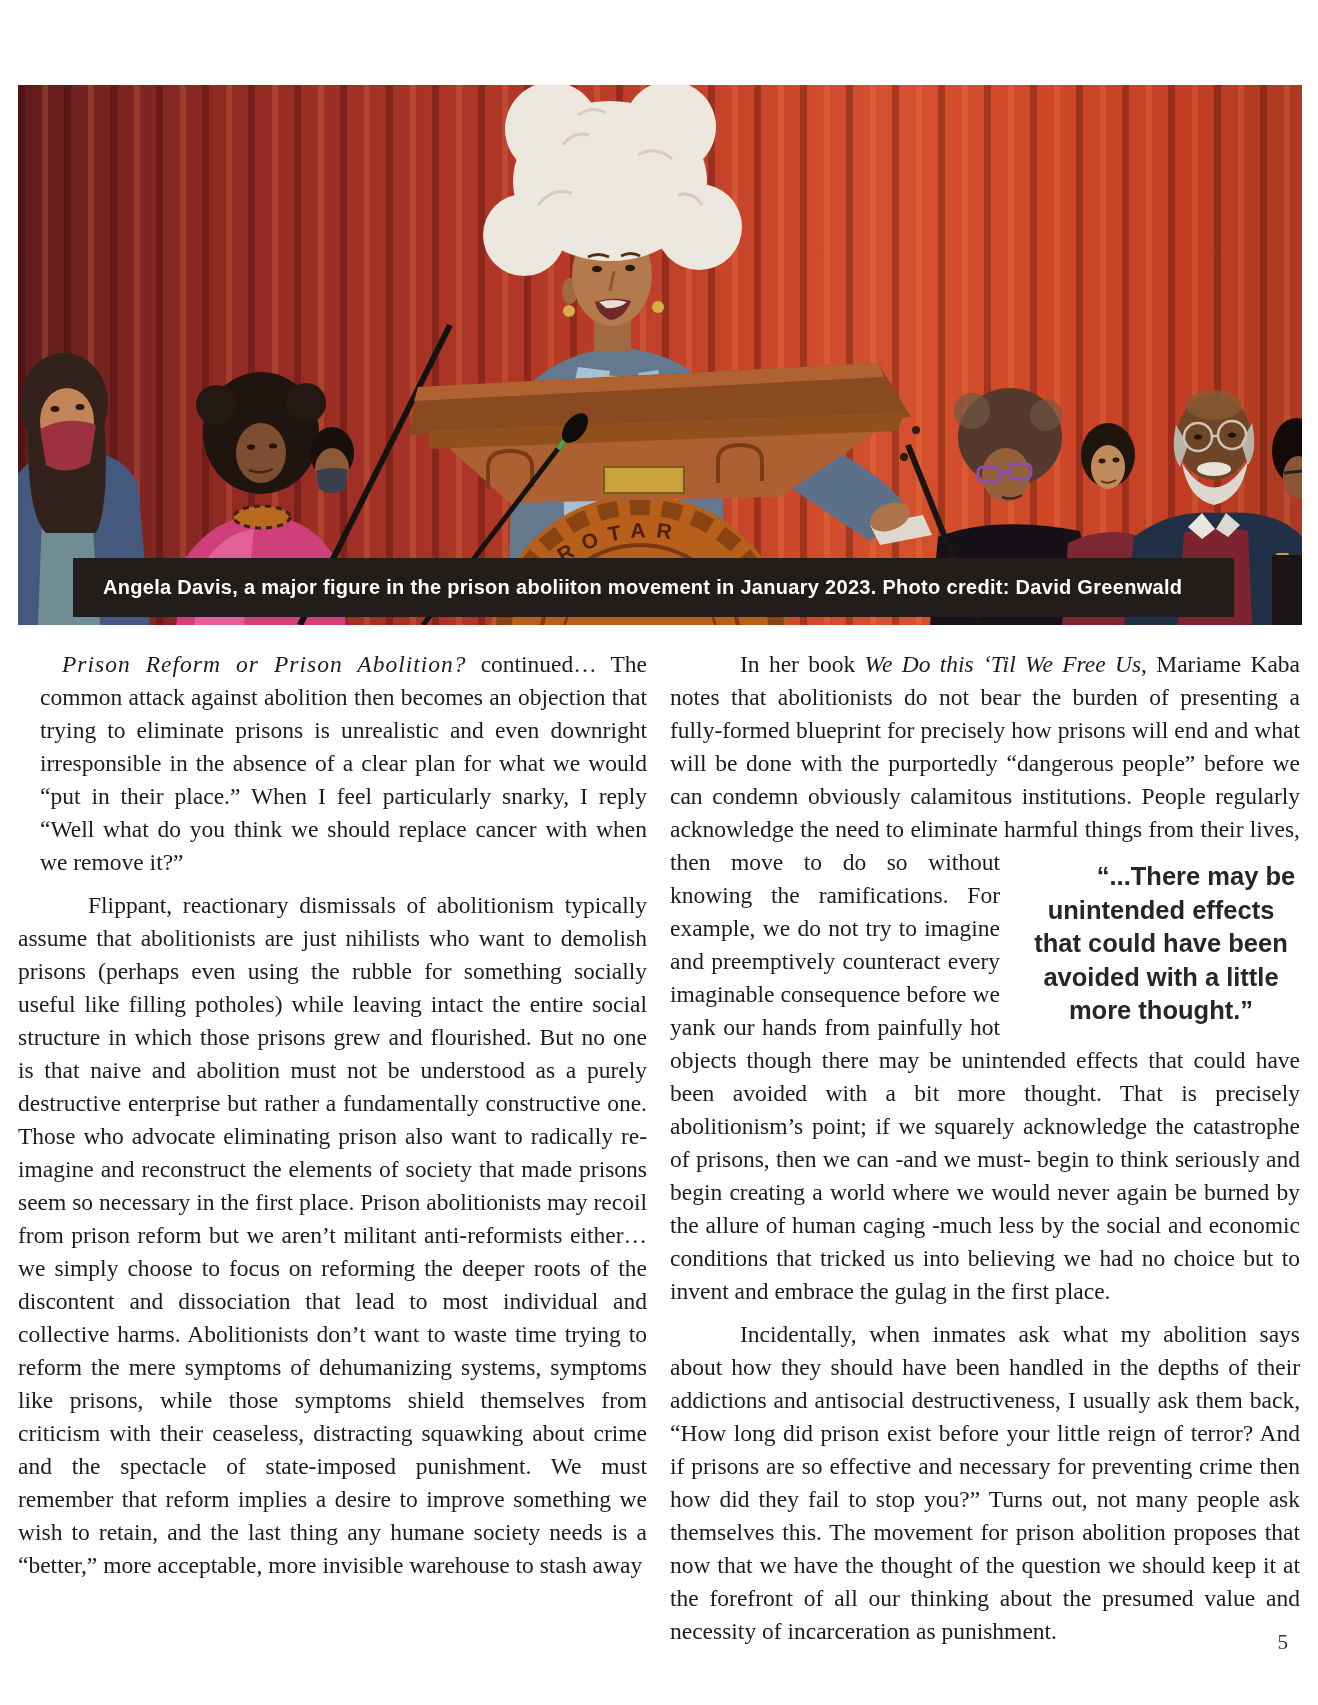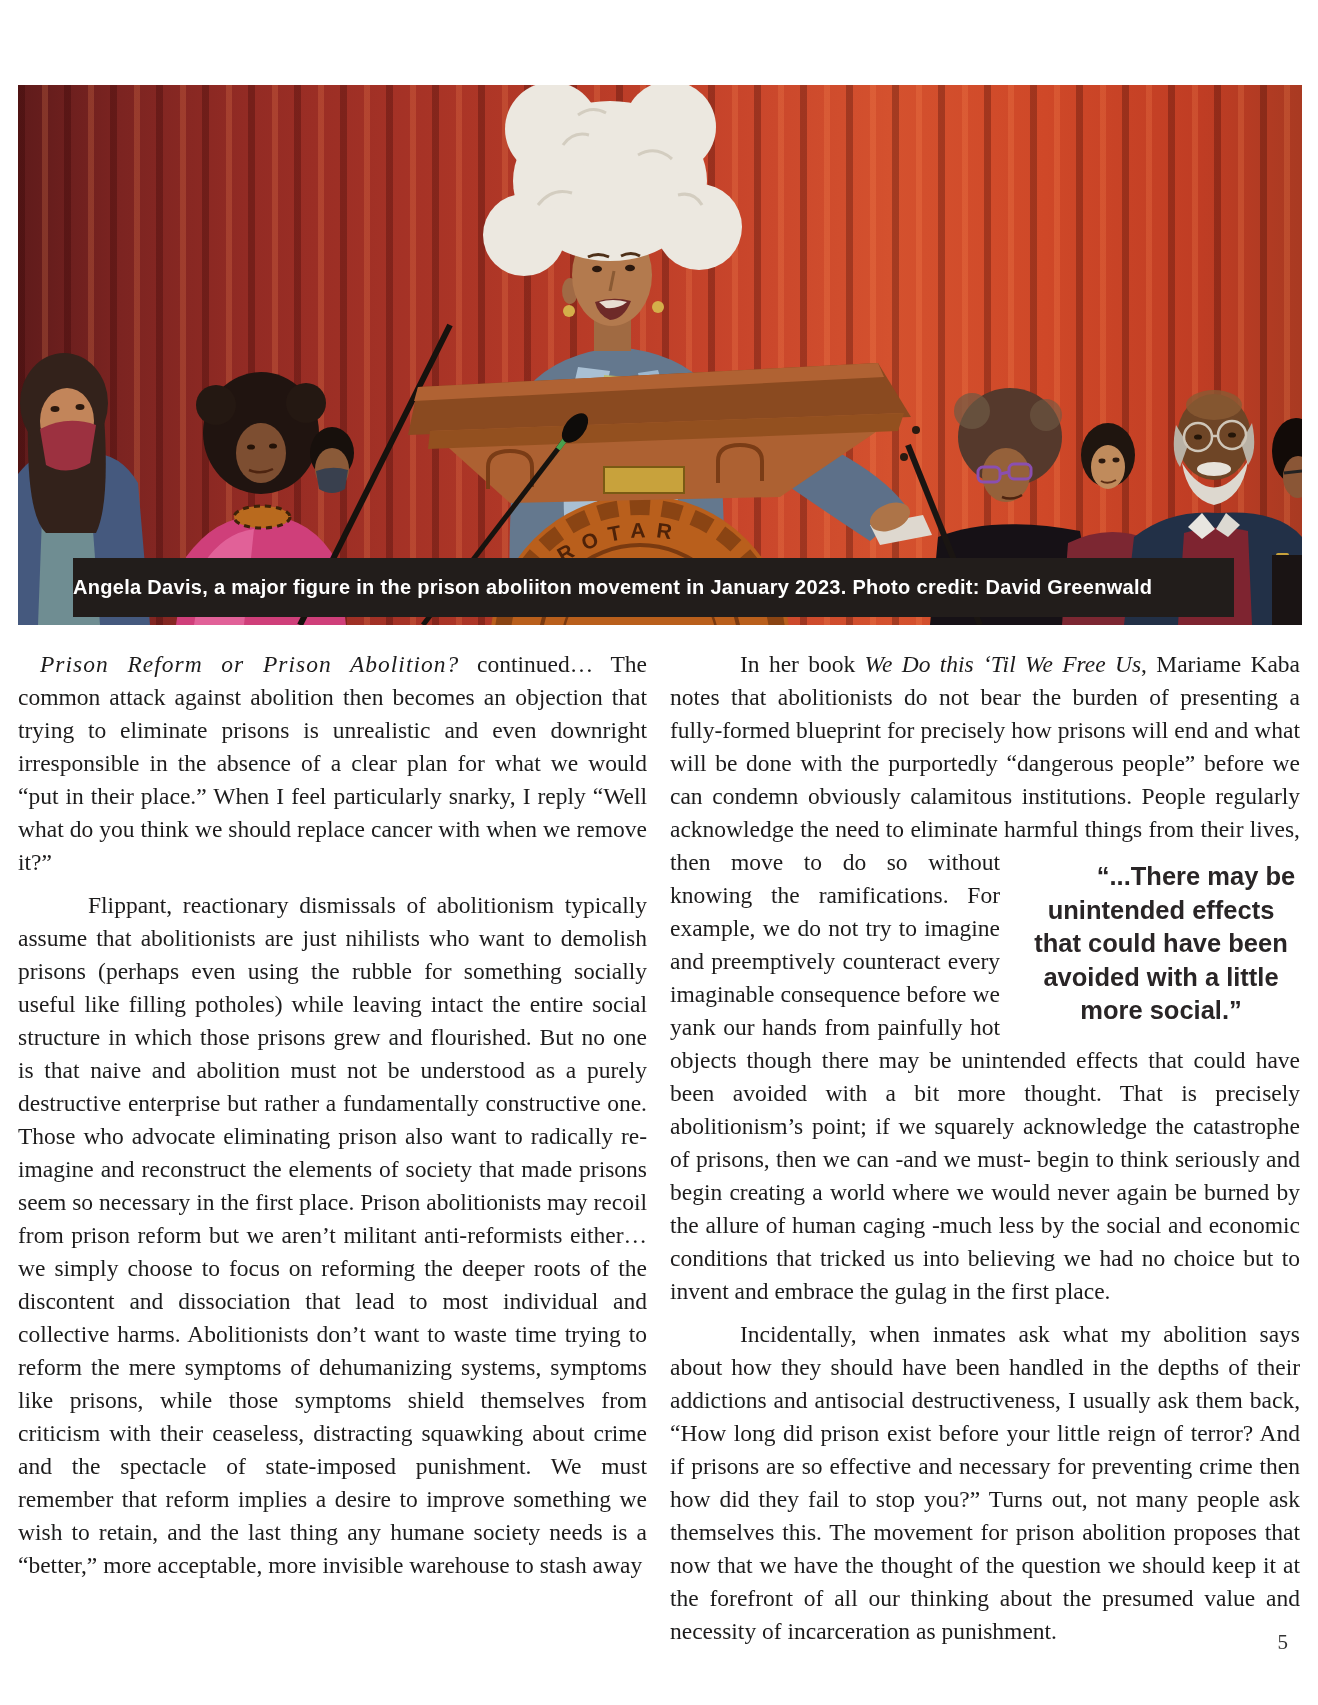--- a/index.html
+++ b/index.html
@@ -18,39 +18,39 @@
         rgba(255,255,255,0) 7px, rgba(255,255,255,0) 24px,
         rgba(255,150,90,.20) 24px, rgba(255,150,90,.20) 30px,
         rgba(255,255,255,0) 30px, rgba(255,255,255,0) 46px),
       linear-gradient(90deg,
         #5f1b1b 0%, #7c2421 8%, #932b24 18%, #a53226 30%, #b83b27 44%,
         #c8452b 56%, #d4512e 68%, #cf4828 80%, #c03d24 92%, #a93a22 100%);
   }
   .photo svg { position:absolute; inset:0; width:100%; height:100%; display:block; }
   .caption-bar {
     position:absolute; left:55px; top:473px; width:1161px; height:59px;
-    background:#221d1b; display:flex; align-items:center; 
+    background:#221d1b; display:flex; align-items:center; padding-left:30px;
   }
   .caption-text {
     font-family:"Liberation Sans", sans-serif; font-weight:700; font-size:20px;
     color:#ffffff; letter-spacing:.3px; white-space:nowrap;
   }
   
   .article {
     position:absolute; left:18px; top:648px; width:1282px;
     display:flex; gap:23px;
   }
   .col-left  { width:629px; }
   .col-right { width:630px; }
   .body {
     font-family:"Liberation Serif", serif; font-size:23.5px; line-height:33px;
     color:#1d1c1c; text-align:justify; hyphens:auto; -webkit-hyphens:auto;
     margin-bottom:10px;
   }
-  .indent-sm { text-indent:22px; }
+  .indent-sm { text-indent:22px;margin-left:22px; }
   .indent-lg { text-indent:70px; }
   .lead { font-style:italic; letter-spacing:1px; }
   .italic { font-style:italic; }
   .pq {
     display:block; text-align:center; color:#292526;
     font-family:"Liberation Sans", sans-serif; font-weight:700;
   }
   .pq-left  { float:left;  width:284px; margin:18px 26px 8px 8px; font-size:27px;  line-height:36.5px; }
   .pq-right { float:right; width:278px; margin:14px 0 8px 22px;  font-size:25.5px; line-height:33.5px; }
   .page-number {
@@ -223,21 +223,21 @@
       <p class="body indent-lg">
         <span>Flippant, reactionary dismissals of abolitionism typically assume that abolitionists are just nihilists who want to demolish prisons (perhaps even using the rubble for something socially useful like filling potholes) while leaving intact the entire social structure in which those prisons grew and flourished. But no one is that naive and abolition must not be understood as a purely destructive enterprise but rather a fundamentally constructive one. Those who advocate eliminating prison also want to radically re-imagine and reconstruct the elements of society that made prisons seem so necessary in the first place. Prison abolitionists may</span>
         <span>recoil from prison reform but we aren’t militant anti-reformists either… we simply choose to focus on reforming the deeper roots of the discontent and dissociation that lead to most individual and collective harms. Abolitionists don’t want to waste time trying to reform the mere symptoms of dehumanizing systems, symptoms like prisons, while those symptoms shield themselves from criticism with their ceaseless, distracting squawking about crime and the spectacle of state-imposed punishment. We must remember that reform implies a desire to improve something we wish to retain, and the last thing any humane society needs is a “better,” more acceptable, more invisible warehouse to stash away</span>
       </p>
     </div>
 
     <div class="col-right">
 
       <p class="body indent-lg">
         <span>In her book </span><span class="italic">We Do this ‘Til We Free Us</span><span>, Mariame Kaba notes that abolitionists do not bear the burden of presenting a fully-formed blueprint for precisely how prisons will end and what will be done with the purportedly “dangerous people” before we can condemn obviously calamitous institutions. People regularly acknowledge the need to eliminate harmful</span>
-        <span class="pq pq-right">“...There may be unintended effects that could have been avoided with a little more social.”</span>
+        <span class="pq pq-right">“...There may be unintended effects that could have been avoided with a little more thought.”</span>
         <span>things from their lives, then move to do so without knowing the ramifications. For example, we do not try to imagine and preemptively counteract every imaginable consequence before we yank our hands from painfully hot objects though there may be unintended effects that could have been avoided with a bit more thought. That is precisely abolitionism’s point; if we squarely acknowledge the catastrophe of prisons, then we can -and we must- begin to think seriously and begin creating a world where we would never again be burned by the allure of human caging -much less by the social and economic conditions that tricked us into believing we had no choice but to invent and embrace the gulag in the first place.</span>
       </p>
 
       <p class="body indent-lg"><span>Incidentally, when inmates ask what my abolition says about how they should have been handled in the depths of their addictions and antisocial destructiveness, I usually ask them back, “How long did prison exist before your little reign of terror? And if prisons are so effective and necessary for preventing crime then how did they fail to stop you?” Turns out, not many people ask themselves this. The movement for prison abolition proposes that now that we have the thought of the question we should keep it at the forefront of all our thinking about the presumed value and necessity of incarceration as punishment.</span></p>
     </div>
   </div>
 
   <div class="page-number">5</div>
 </div>
 

